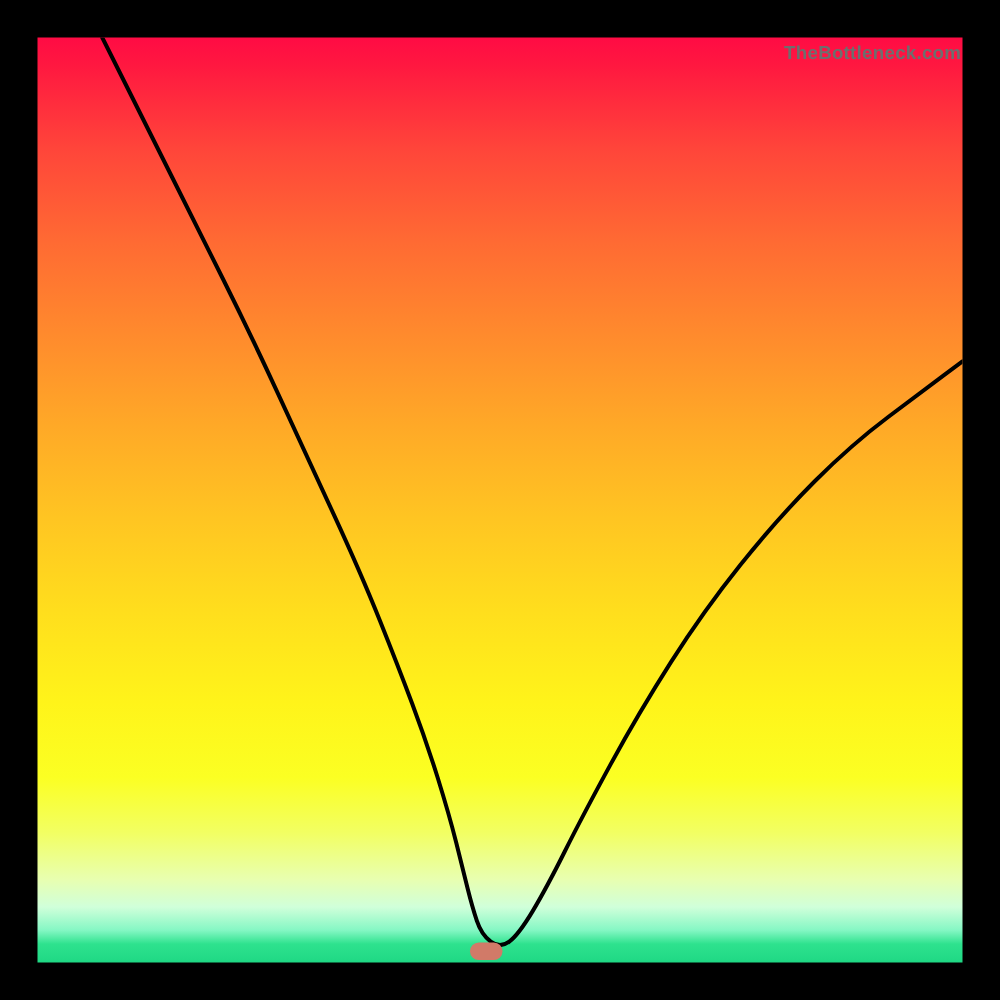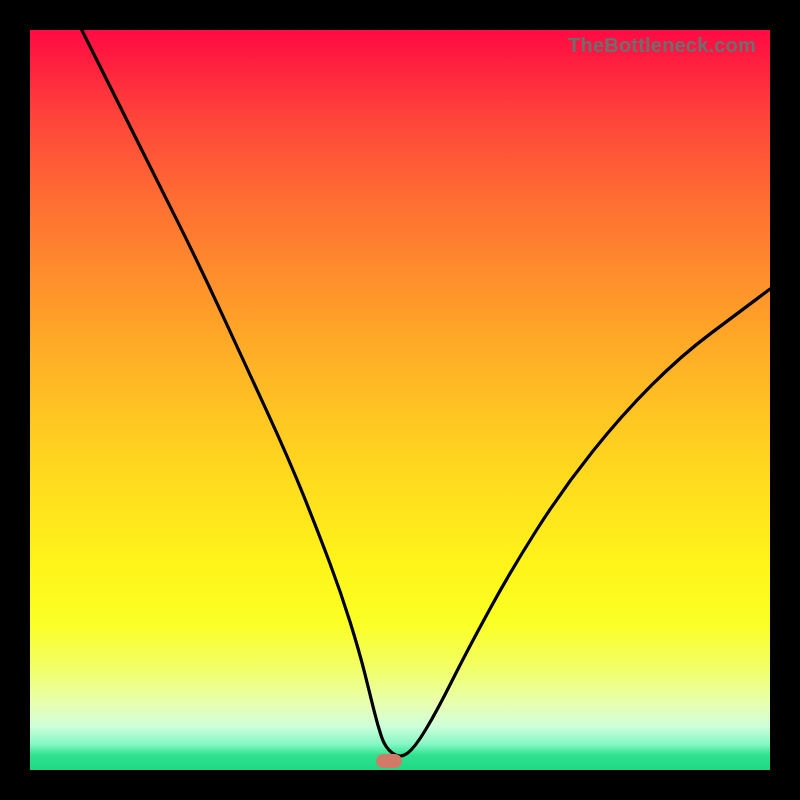--- a/index.html
+++ b/index.html
@@ -30,23 +30,23 @@
       #f2ff63 86%,
       #e8ffb0 91%,
       #d0ffda 94%,
       #85f7c4 96.5%,
       #2ee28e 98%,
       #1fd884 100%);
   }
   .watermark {
     position: absolute;
     top: 4px;
-    right: 14px;
+    right: 1px;
     font-family: Arial, Helvetica, sans-serif;
-    font-size: 20px;
+    font-size: 15px;
     font-weight: 600;
     color: #6e6e6e;
     letter-spacing: 0.2px;
     user-select: none;
     margin-left: 26px;
   }
   svg.curve {
     position: absolute;
     left: 0; top: 0;
     width: 100%;

